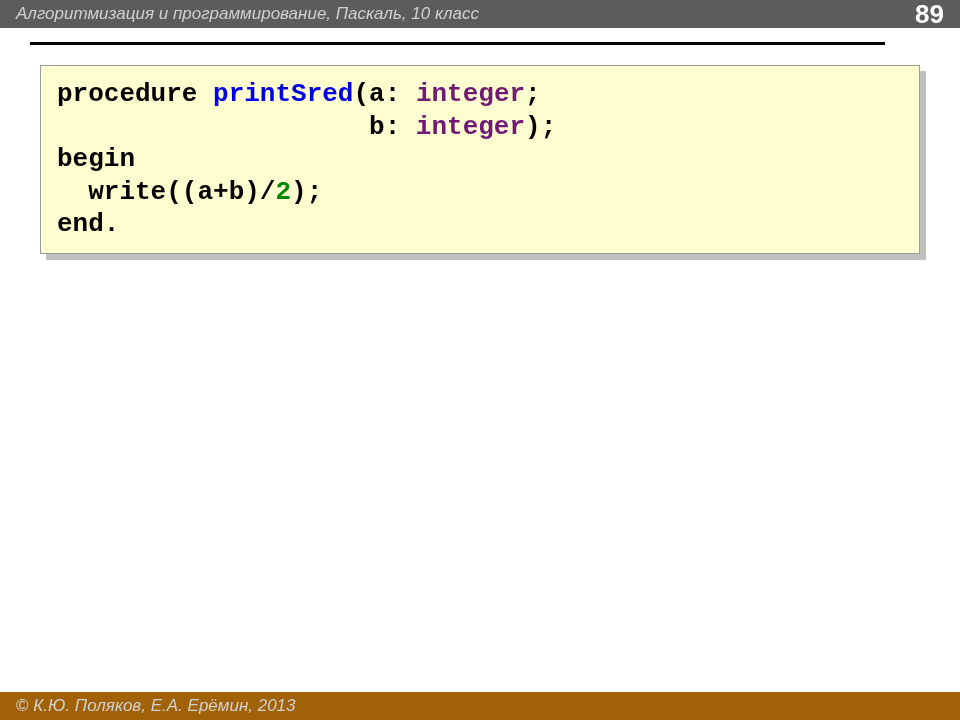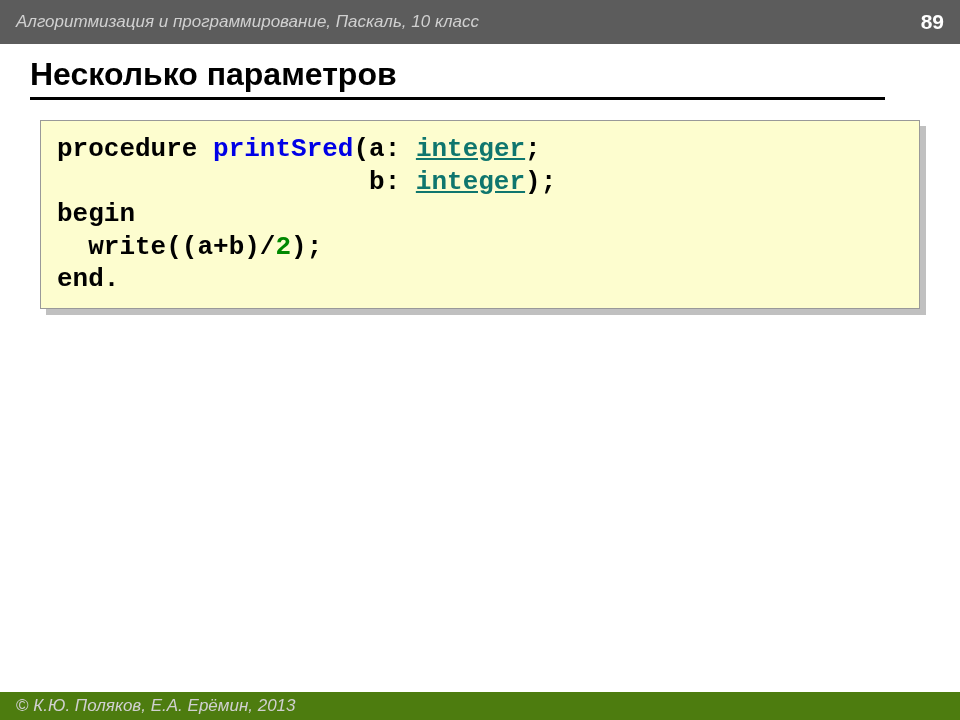--- a/index.html
+++ b/index.html
@@ -13,26 +13,26 @@
     }
     .header-bar {
       background: #5c5c5c;
       color: #d0d0d0;
       padding: 4px 16px;
       font-style: italic;
       font-size: 17px;
       display: flex;
       justify-content: space-between;
       align-items: center;
-      height: 44px;
+      height: 28px;
     }
     .page-number {
       color: #ffffff;
       font-weight: bold;
-      font-size: 21px;
+      font-size: 26px;
       font-style: normal;
     }
     .title-section {
       padding: 12px 30px 6px 30px;
     }
     .title {
       font-size: 32px;
       font-weight: bold;
       color: #000000;
       padding-bottom: 2px;
@@ -69,28 +69,28 @@
       font-weight: bold;
       line-height: 1.25;
       z-index: 1;
       white-space: pre;
     }
     .code-box-2 {
       margin-left: 18px;
     }
     .kw { color: #000000; font-family: Liberation Mono, monospace; }
     .fname { color: #0000e6; text-align: right; }
-    .type { color: #0f766e; text-decoration: underline; }
+    .type { color: #701a75; }
     .num { color: #008800; }
     .footer-bar {
       position: absolute;
       bottom: 0;
       left: 0;
       right: 0;
-      background: #4d7c0f;
+      background: #a16207;
       color: #d0d0d0;
       padding: 4px 16px;
       font-style: italic;
       font-size: 17px;
       display: flex;
       justify-content: space-between;
       align-items: center;
       height: 28px;
     }
     .copyright-symbol {
@@ -99,21 +99,20 @@
   </style>
 </head>
 <body>
 
 <div class="header-bar">
   <span>Алгоритмизация и программирование, Паскаль, 10 класс</span>
   <span class="page-number">89</span>
 </div>
 
 <div class="title-section">
-  <div class="title">Несколько параметров</div>
   <div class="title-underline"></div>
 </div>
 
 <div class="content">
 
   <div class="code-box-wrapper">
     <div class="code-shadow"></div>
     <div class="code-box"><span class="kw">procedure </span><span class="fname">printSred</span><span class="kw">(a: </span><span class="type">integer</span><span class="kw">;</span>
 <span class="kw">                    b: </span><span class="type">integer</span><span class="kw">);</span>
 <span class="kw">begin</span>

